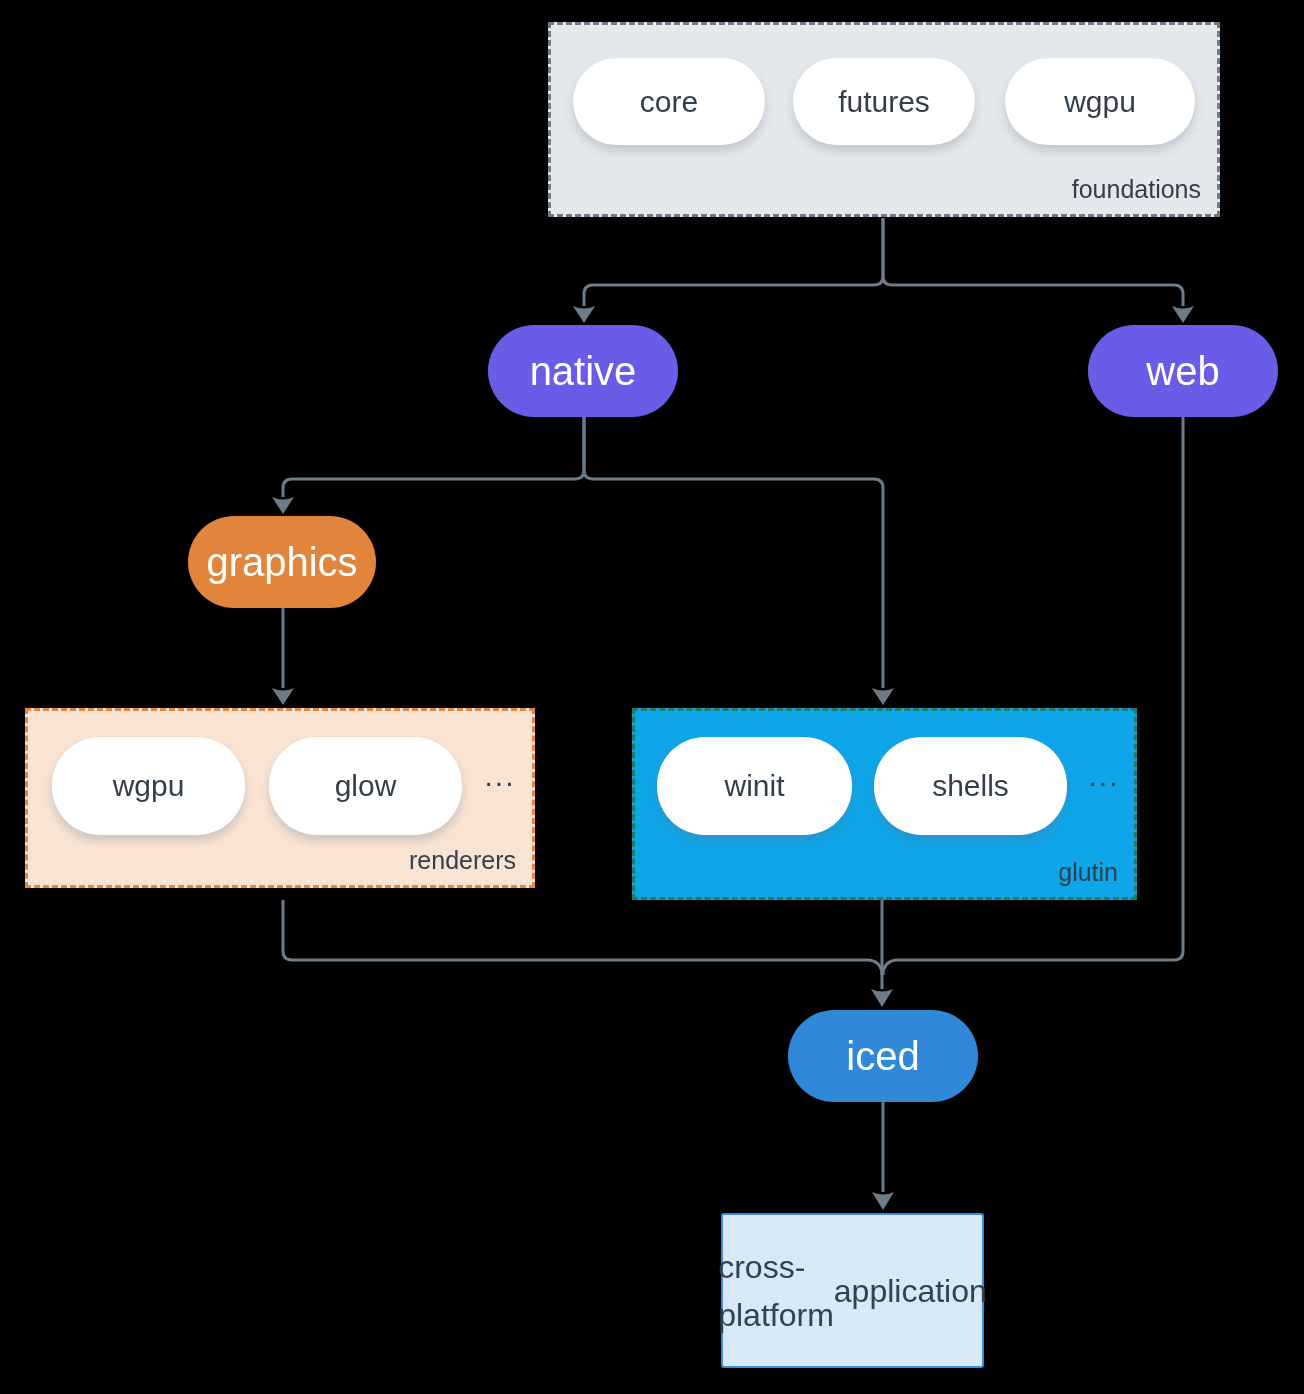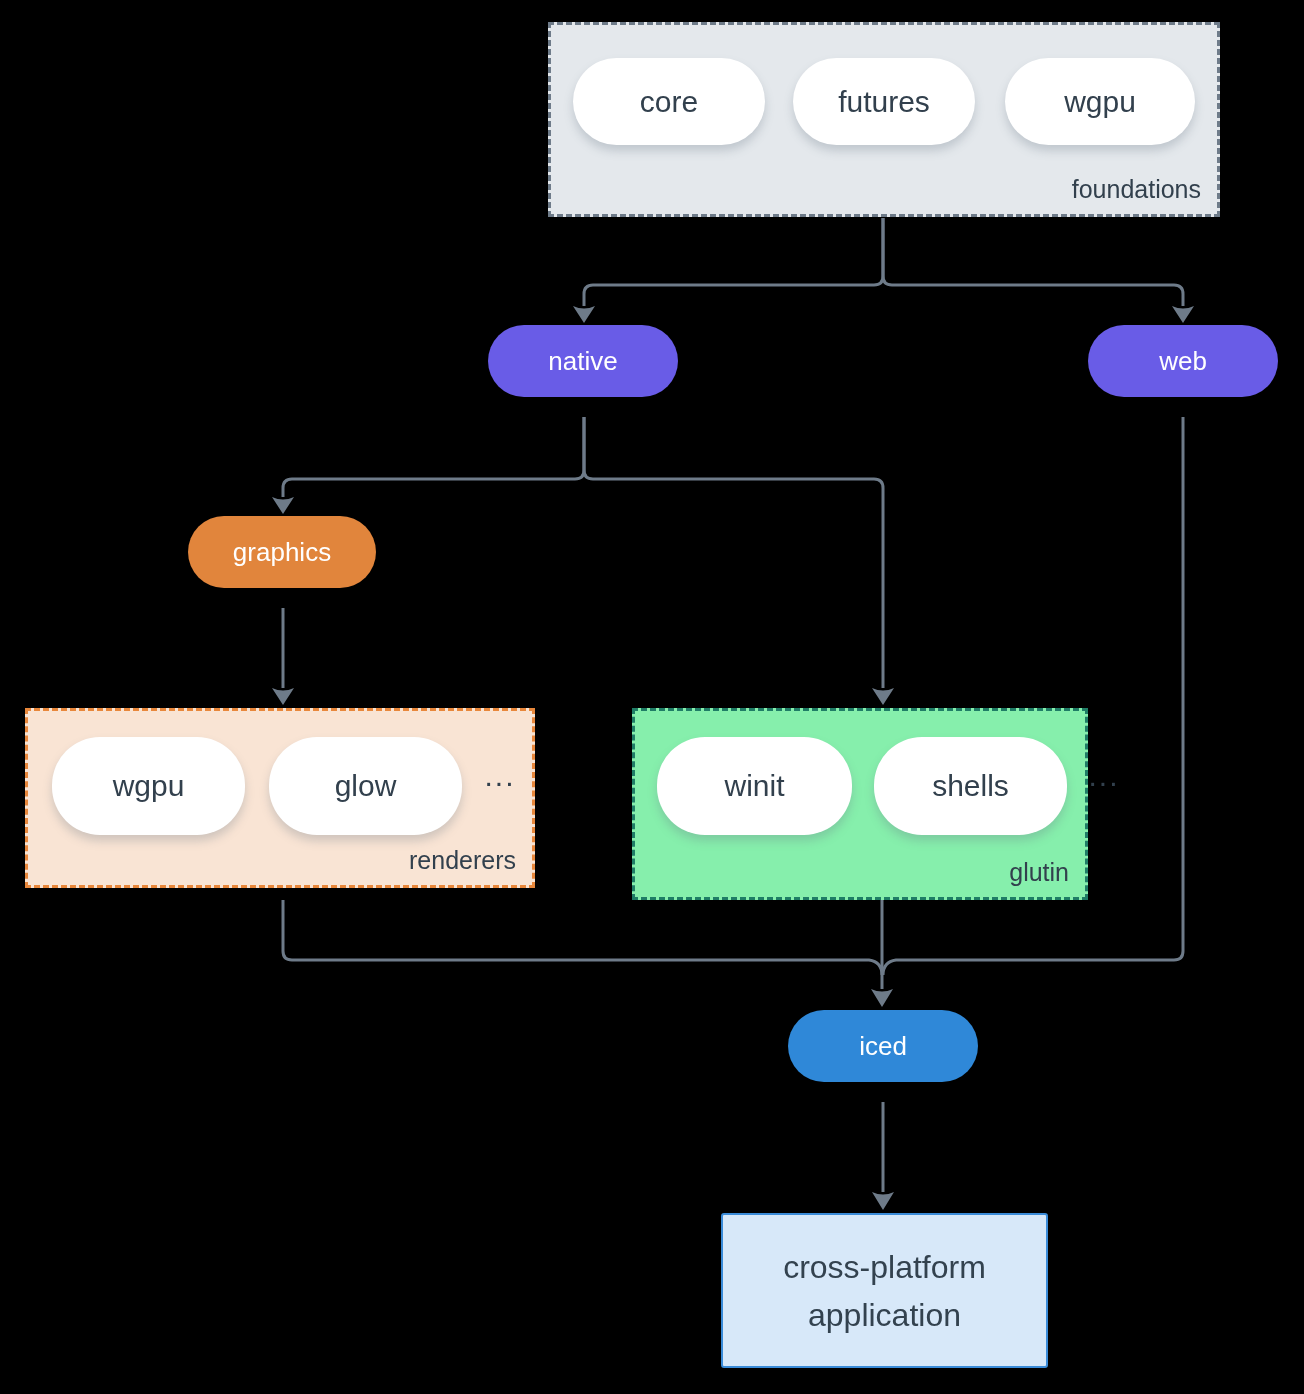--- a/index.html
+++ b/index.html
@@ -30,22 +30,22 @@
     background: #e4e8ec;
     border: 3px dashed #6e7b89;
     padding-left: 15px;
   }
   .groupbox.renderers {
     left: 25px; top: 708px; width: 510px; height: 180px;
     background: #f9e4d4;
     border: 3px dashed #e8873b;
   }
   .groupbox.shells {
-    left: 632px; top: 708px; width: 456px; height: 192px;
-    background: #86efac;
+    left: 632px; top: 708px; width: 505px; height: 192px;
+    background: #0ea5e9;
     border: 3px dashed #1f7d66;
     padding-left: 40px;
   }
   .group-label {
     position: absolute;
     right: 16px; bottom: 10px;
     font-size: 25px;
     color: #32404d;
   }
   .pill {
@@ -58,48 +58,48 @@
   .pill-white {
     background: #ffffff;
     border-radius: 48px;
     color: #32404d;
     font-size: 30px;
     box-shadow: 0 6px 10px rgba(100,115,130,0.28);
   }
   .groupbox .pill-white { height: 98px; top: 26px; }
   .foundations .pill-white { height: 87px; top: 33px; }
   .pill-node {
-    width: 190px; height: 72px;
+    width: 190px; height: 92px;
     border-radius: 46px;
     color: #ffffff;
-    font-size: 26px;
+    font-size: 40px;
   }
   .pill-node.native { left: 488px; top: 325px; background: #695ce7; }
   .pill-node.web    { left: 1088px; top: 325px; background: #695ce7; }
   .pill-node.graphics { left: 188px; top: 516px; width: 188px; background: #e1853c; }
   .pill-node.iced   { left: 788px; top: 1010px; background: #2f88d8; }
   .dots {
     position: absolute;
     top: 48px;
     width: 50px;
     text-align: center;
     color: #32404d;
     font-size: 30px;
     letter-spacing: 2px;
   }
   .app-box {
     position: absolute;
     left: 721px; top: 1213px;
-    width: 327px; height: 155px;
+    width: 263px; height: 155px;
     box-sizing: border-box;
     background: #d7e8f9;
     border: 2px solid #3a8bd8;
     border-radius: 3px;
     display: flex;
-    flex-direction: column;
+    flex-direction: row;
     align-items: center;
     justify-content: center;
     color: #33424f;
     font-size: 32px;
     line-height: 1.5;
   }
 </style>
 </head>
 <body>
 

